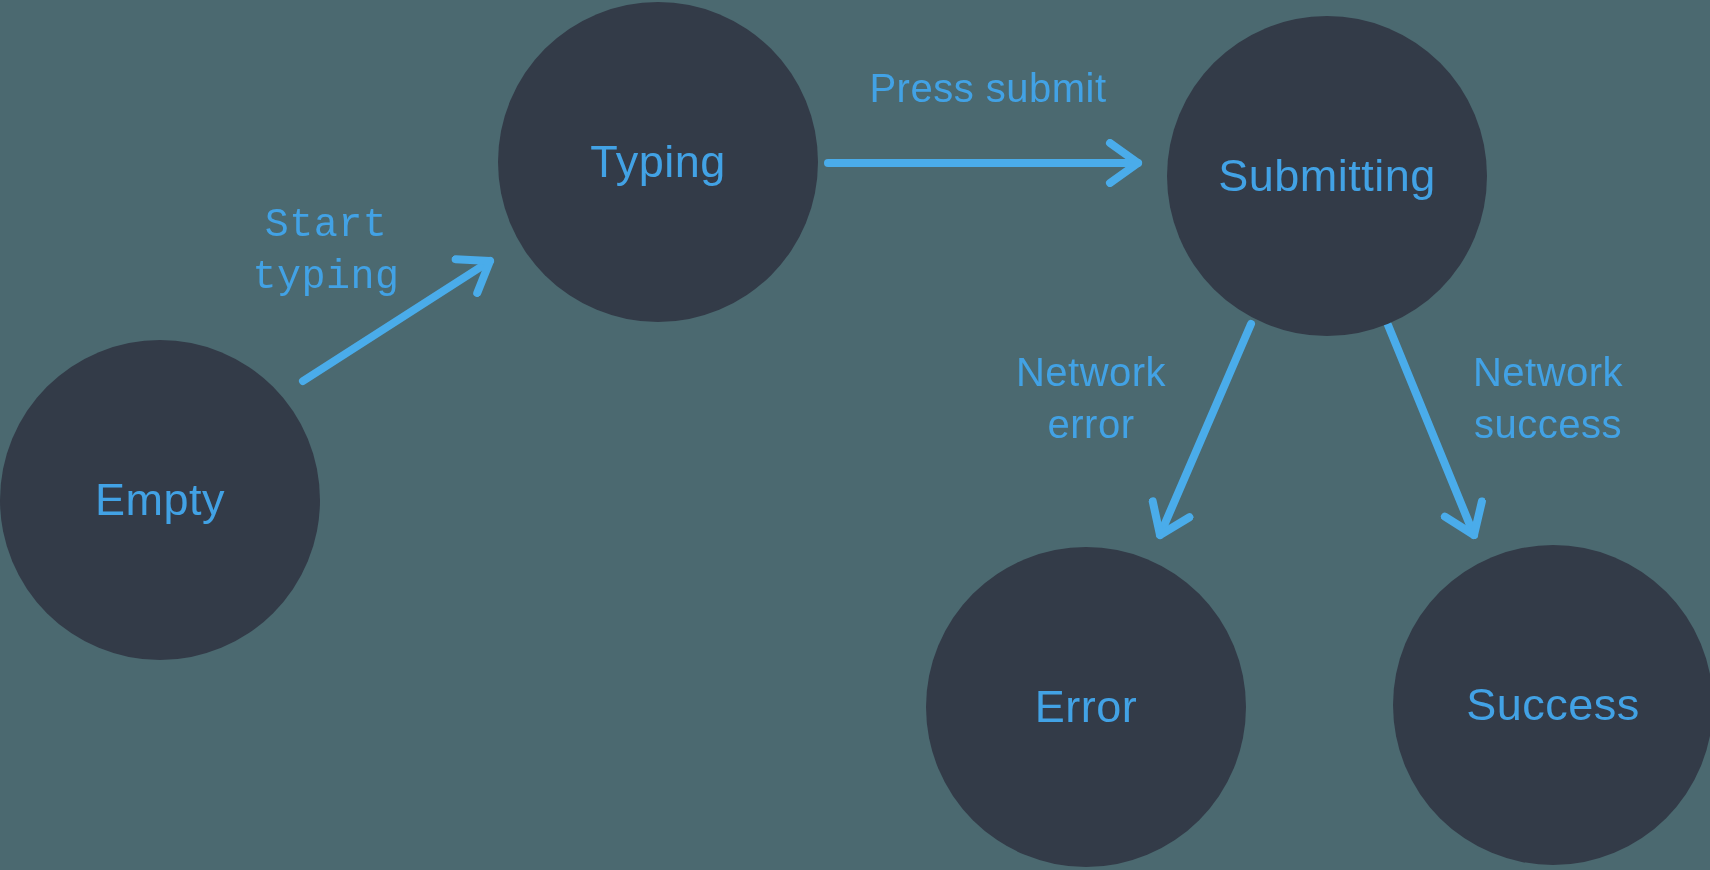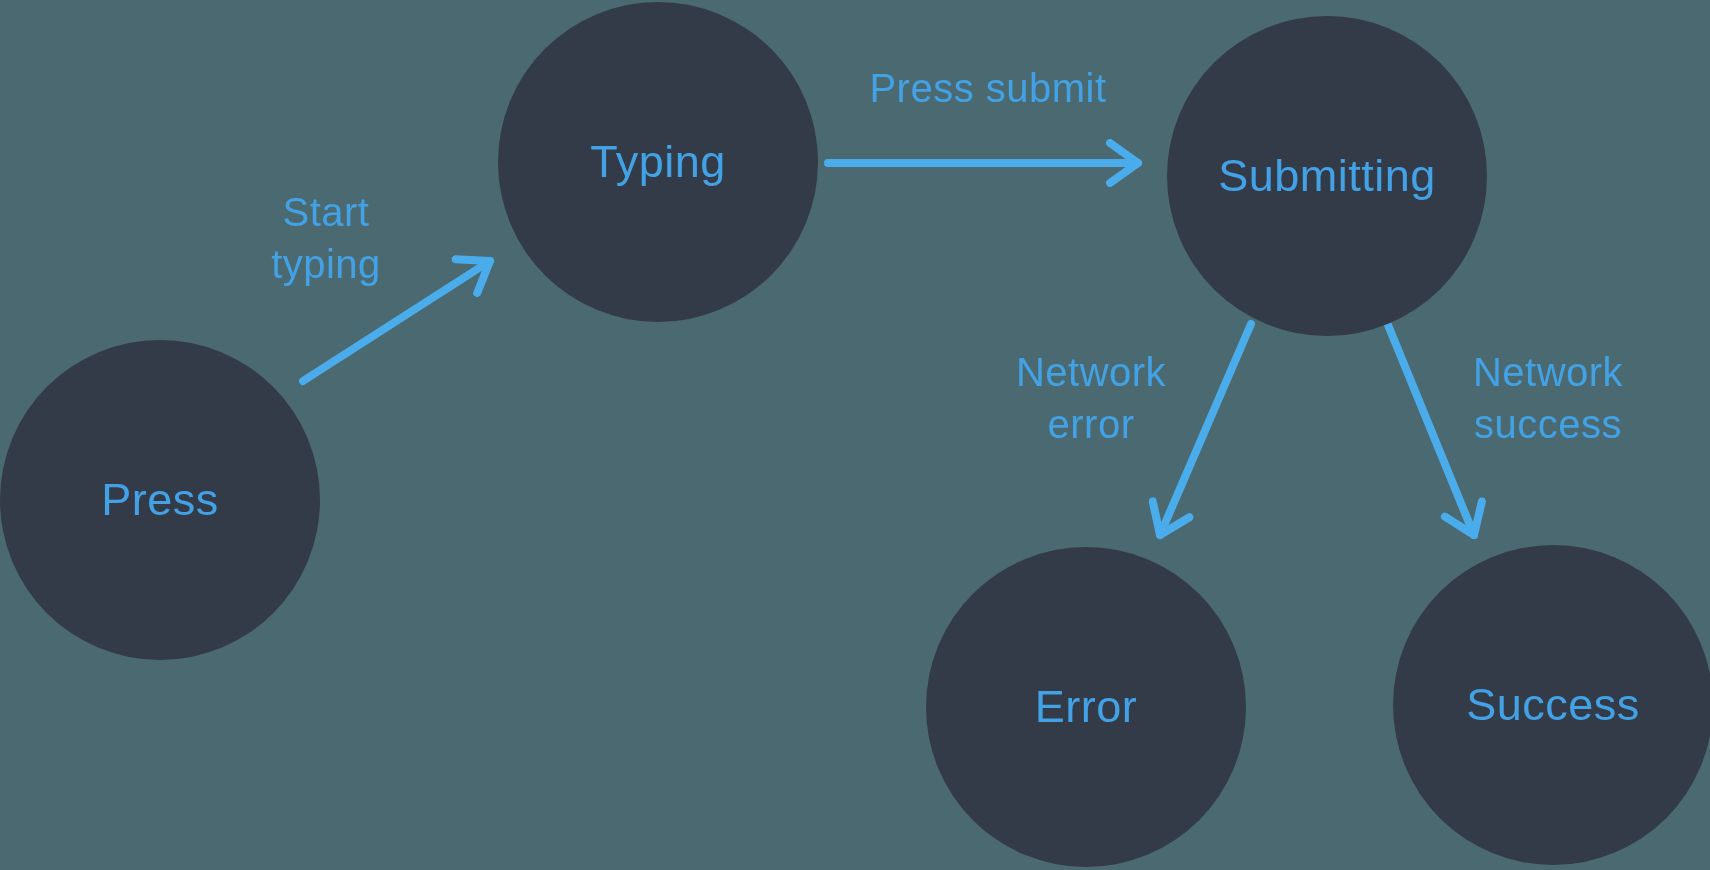--- a/index.html
+++ b/index.html
@@ -37,21 +37,21 @@
     white-space:nowrap;
     text-align:center;
   }
   
   .s-empty{left:0px;top:340px;}
   .s-typing{left:498px;top:2px;}
   .s-submitting{left:1167px;top:16px;}
   .s-error{left:926px;top:547px;}
   .s-success{left:1393px;top:545px;}
   
-  .l-start-typing{left:326px;top:238px;}
+  .l-start-typing{left:326px;top:252px;font-family:Liberation Mono, monospace;}
   .l-press-submit{left:988px;top:88px;}
   .l-network-error{left:1091px;top:398px;}
   .l-network-success{left:1548px;top:398px;}
 </style>
 </head>
 <body>
 
 <div class="canvas">
 
   <svg class="arrows-layer" viewBox="0 0 1710 870">
@@ -60,21 +60,21 @@
         <path class="arrowhead-path" d="M12 4 L40 24 L12 44"></path>
       </marker>
     </defs>
     <path class="arrow" d="M303,381 L490,261" marker-end="url(#chevron-head)"></path>
     <path class="arrow" d="M828,163 L1138,163" marker-end="url(#chevron-head)"></path>
     <path class="arrow" d="M1251,324 L1160,535" marker-end="url(#chevron-head)"></path>
     <path class="arrow" d="M1388,325 L1474,535" marker-end="url(#chevron-head)"></path>
   </svg>
 
   <div class="state s-empty">
-    <span class="state-label">Press</span>
+    <span class="state-label">Empty</span>
   </div>
 
   <div class="state s-typing">
     <span class="state-label">Typing</span>
   </div>
 
   <div class="state s-submitting">
     <span class="state-label">Submitting</span>
   </div>
 

